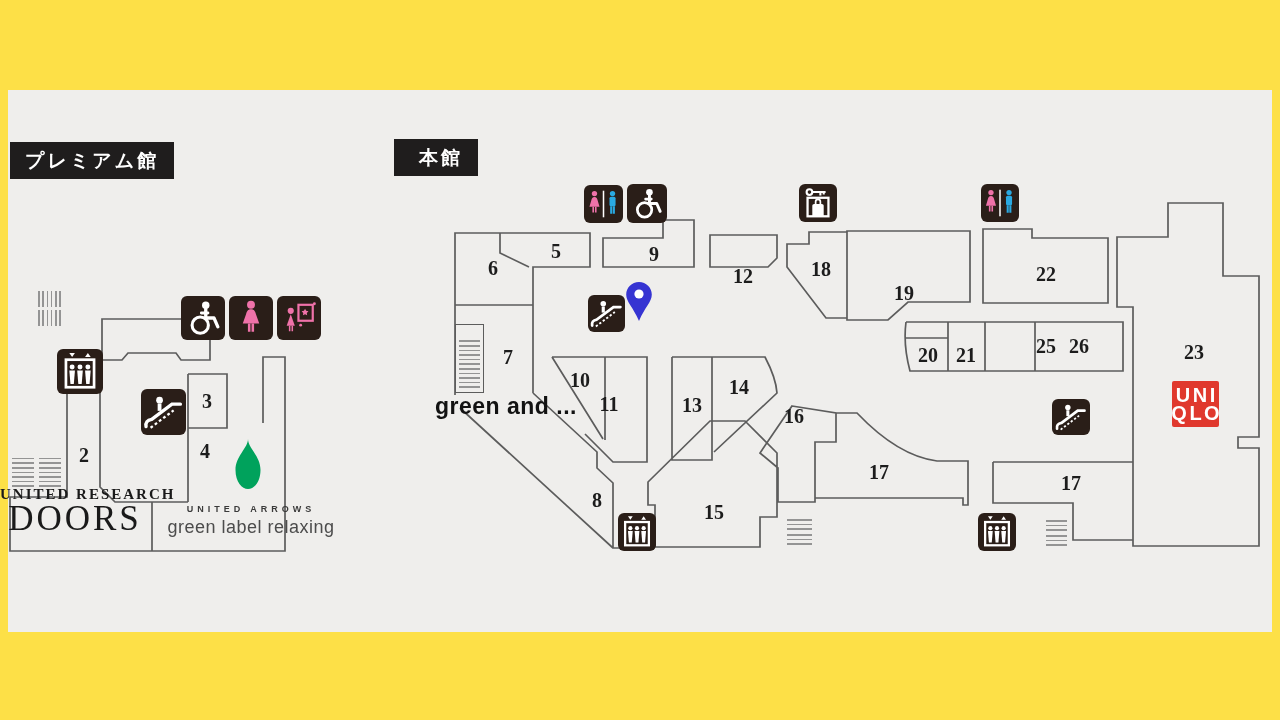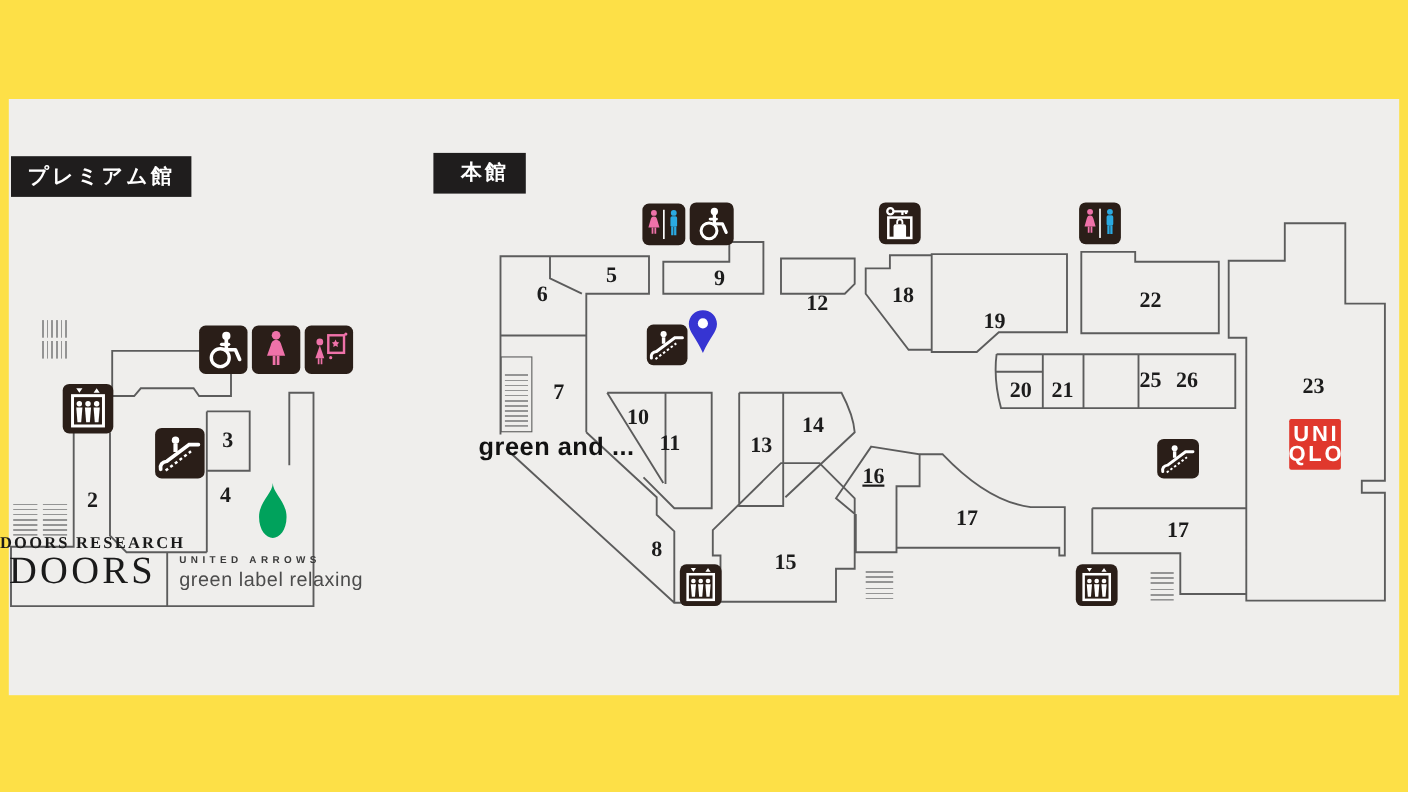--- a/index.html
+++ b/index.html
@@ -21,21 +21,21 @@
       background:repeating-linear-gradient(0deg,#949494 0 1.6px,transparent 1.6px 4.6px);}
   .uniqlo{background:var(--red,#e0382d);display:flex;flex-direction:column;align-items:center;
           justify-content:center;border-radius:2px;}
   .uniqlo span{color:#fff;font-weight:800;font-size:20px;line-height:18px;letter-spacing:2.5px;
                font-family:"Liberation Sans",sans-serif;text-indent:2.5px;}
   .niko{position:absolute;left:435px;top:393px;font-size:23px;font-weight:800;color:#121212;
         letter-spacing:0.5px;white-space:nowrap;}
   .urd{position:absolute;left:0px;top:486px;width:150px;text-align:center;color:#1a1a1a;}
   .urd .l1{font-family:"Liberation Serif",serif;font-size:15px;letter-spacing:2px;font-weight:600;white-space:nowrap;}
   .urd .l2{font-family:"Liberation Serif",serif;font-size:35px;letter-spacing:3px;line-height:0.9;white-space:nowrap;}
-  .ua{position:absolute;left:163px;top:504px;width:176px;}
+  .ua{position:absolute;left:163px;top:504px;width:176px;text-align:center;}
   .ua .l1{font-size:9px;font-weight:700;letter-spacing:4px;color:#3a3a3a;white-space:nowrap;}
   .ua .l2{font-size:18px;color:#4c4c4c;letter-spacing:0.5px;margin-top:3px;white-space:nowrap;}
 </style>
 </head>
 <body>
 
 <div class="stage" style="--canvas: #efeeec; --iconbg: #2a1e18; --labelbg: #1f1d1d; --red: #e0382d;">
   <div class="canvas"></div>
 
   <svg class="outlines">
@@ -69,21 +69,21 @@
              M836 413 H857 Q898 456 937 461 H968 V505 H963 V498 H815
              M648 482 L710 421 H745 L777 453 V517 H760 V547 H655 V505 H648 Z"></path>
   </svg>
 
   <div class="maptitle" style="left:10px;top:142px;">プレミアム館</div>
   <div class="maptitle" style="left:394px;top:139px;padding-left:25px;">本館</div>
 
   <div class="niko">green and ...</div>
 
   <div class="urd">
-    <div class="l1">DOORS RESEARCH</div>
+    <div class="l1">UNITED RESEARCH</div>
     <div class="l2">DOORS</div>
   </div>
 
   <div class="ua">
     <div class="l1">UNITED ARROWS</div>
     <div class="l2">green label relaxing</div>
   </div>
 
   <div id="rooms-layer">
       <div class="room-num" style="left: 84px; top: 455px;">2</div>
@@ -93,21 +93,21 @@
       <div class="room-num" style="left: 493px; top: 268px;">6</div>
       <div class="room-num" style="left: 508px; top: 357px;">7</div>
       <div class="room-num" style="left: 597px; top: 500px;">8</div>
       <div class="room-num" style="left: 654px; top: 254px;">9</div>
       <div class="room-num" style="left: 580px; top: 380px;">10</div>
       <div class="room-num" style="left: 609px; top: 404px;">11</div>
       <div class="room-num" style="left: 743px; top: 252px; margin-top: 24px;">12</div>
       <div class="room-num" style="left: 692px; top: 405px;">13</div>
       <div class="room-num" style="left: 739px; top: 387px;">14</div>
       <div class="room-num" style="left: 714px; top: 512px;">15</div>
-      <div class="room-num" style="left: 794px; top: 434px; text-decoration: underline;">16</div>
+      <div class="room-num" style="left: 794px; top: 416px;">16</div>
       <div class="room-num" style="left: 879px; top: 472px;">17</div>
       <div class="room-num" style="left: 821px; top: 269px;">18</div>
       <div class="room-num" style="left: 904px; top: 269px; margin-top: 24px;">19</div>
       <div class="room-num" style="left: 928px; top: 355px;">20</div>
       <div class="room-num" style="left: 966px; top: 355px;">21</div>
       <div class="room-num" style="left: 1046px; top: 274px;">22</div>
       <div class="room-num" style="left: 1194px; top: 352px;">23</div>
       <div class="room-num" style="left: 1010px; top: 346px; margin-left: 36px;">25</div>
       <div class="room-num" style="left: 1079px; top: 346px;">26</div>
       <div class="room-num" style="left: 1071px; top: 483px;">17</div>

